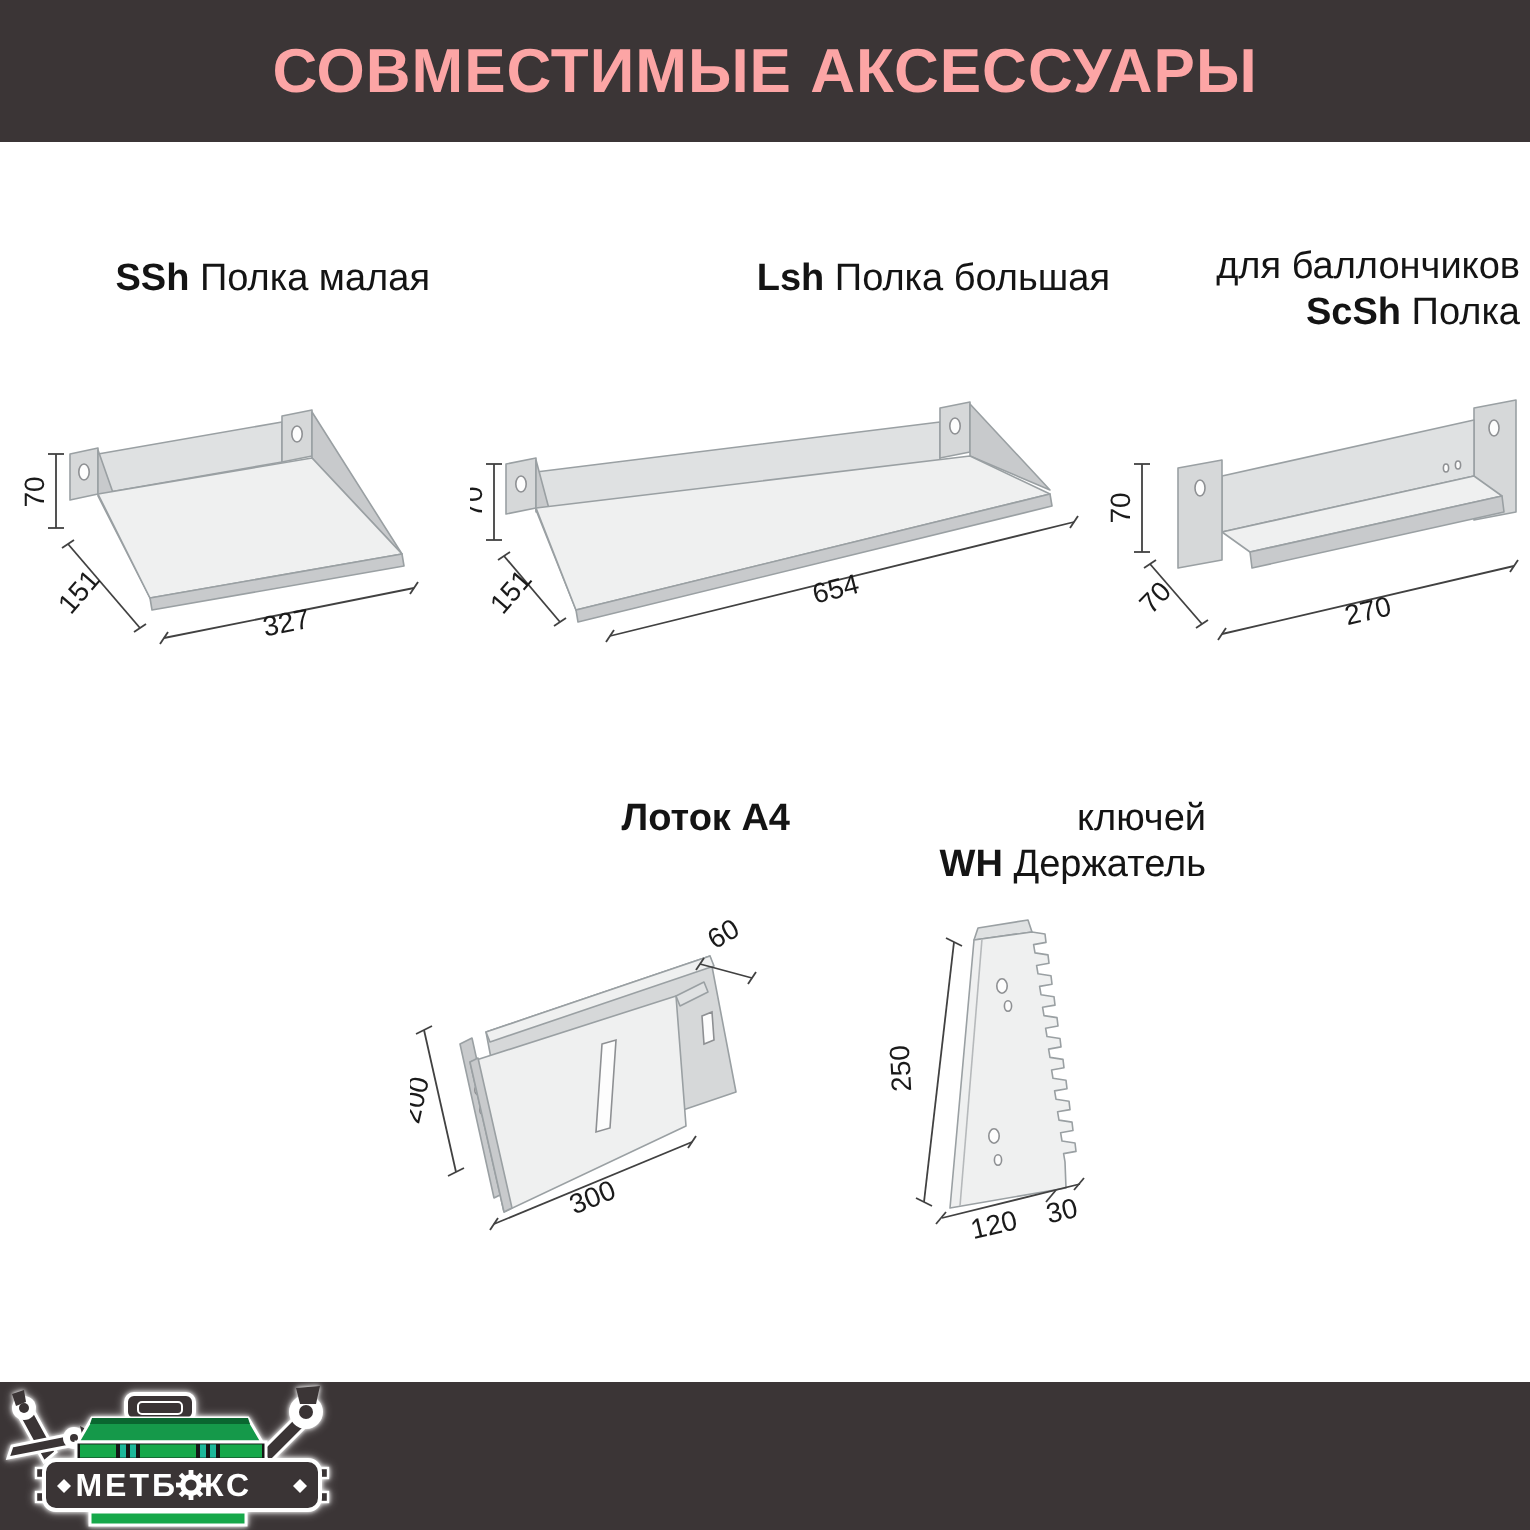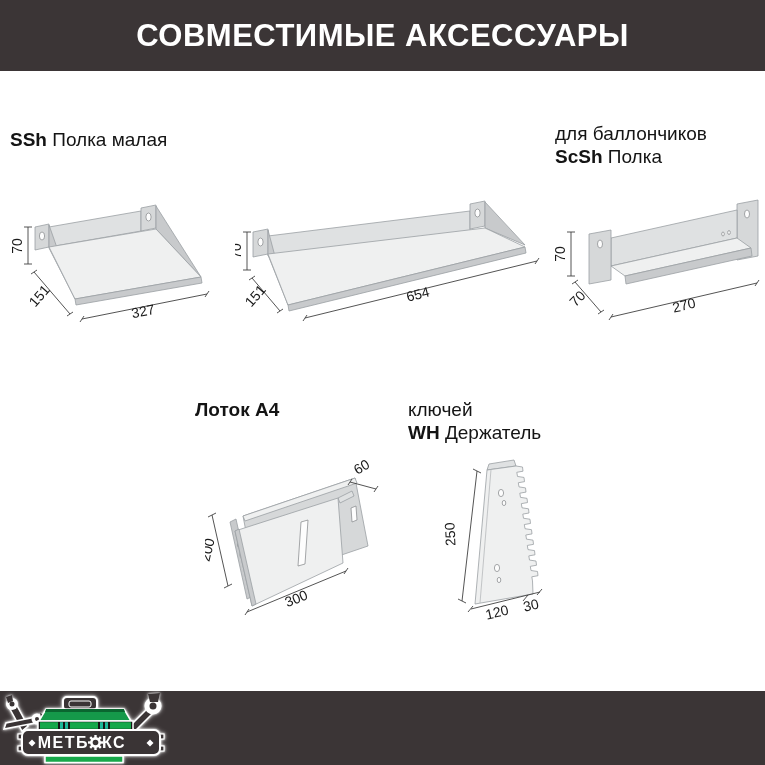--- a/index.html
+++ b/index.html
@@ -1,21 +1,21 @@
 <!DOCTYPE html>
 <html><head>
 <meta charset="utf-8">
 <style>
   html,body{margin:0;padding:0;background:#ffffff;}
   .page{position:relative;width:765px;height:765px;background:#fff;overflow:hidden;
         font-family:"Liberation Sans",sans-serif;}
   .bar-top{position:absolute;left:0;top:0;width:765px;height:71px;background:#3b3536;
            display:flex;align-items:center;justify-content:center;}
-  .bar-top h1{margin:0;color:#ffffff;font-size:31px;font-weight:800;letter-spacing:.5px;}
-  .cell{position:absolute;text-align:left;}
+  .bar-top h1{margin:0;color:#fca5a5;font-size:31px;font-weight:800;letter-spacing:.5px;}
+  .cell{position:absolute;text-align:right;}
   .ptitle{font-size:19px;color:#141414;line-height:23px;}
   .ptitle .code{font-weight:bold;}
   svg.drawing{position:absolute;left:0;}
   
   .m1{fill:#eff0f0;stroke:#9aa0a3;stroke-width:.8;stroke-linejoin:round;}
   .m2{fill:#d6d8d9;stroke:#9aa0a3;stroke-width:.8;stroke-linejoin:round;}
   .m3{fill:#c8cacc;stroke:#9aa0a3;stroke-width:.8;stroke-linejoin:round;}
   .m4{fill:#dfe1e2;stroke:#9aa0a3;stroke-width:.8;stroke-linejoin:round;}
   .hole{fill:#fdfdfd;stroke:#8e9093;stroke-width:.8;}
   .edge{stroke:#b6b9bb;stroke-width:.8;fill:none;}
@@ -65,20 +65,24 @@
         <text class="dim" text-anchor="middle" transform="translate(33,107) rotate(-49)">151</text>
         <line class="dl" x1="72" y1="127" x2="197" y2="102"></line>
         <line class="dl" x1="70" y1="130" x2="74" y2="124"></line>
         <line class="dl" x1="195" y1="105" x2="199" y2="99"></line>
         <text class="dim" text-anchor="middle" transform="translate(134,124) rotate(-11)">327</text>
       </g>
     </svg>
   </div>
 
   <div class="cell" style="left:235px;top:128px;width:320px;height:215px">
+    <div class="ptitle">
+      <span class="code">Lsh</span>
+      <span>Полка большая</span>
+    </div>
     <svg class="drawing" style="top:64px" width="320" height="140" viewBox="0 0 320 140">
       <g>
         <polygon class="m4" points="33,44 235,19 235,39 33,64"></polygon>
         <polygon class="m2" points="18,40 33,37 33,62 18,65"></polygon>
         <ellipse class="hole" cx="25.5" cy="50" rx="2.6" ry="4"></ellipse>
         <polygon class="m3" points="33,38 53,113 33,63"></polygon>
         <polygon class="m2" points="235,12 250,9 250,34 235,37"></polygon>
         <ellipse class="hole" cx="242.5" cy="21" rx="2.6" ry="4"></ellipse>
         <polygon class="m3" points="250,10 290,53 250,36"></polygon>
         <polygon class="m1" points="33,62 250,36 290,55 53,113"></polygon>

